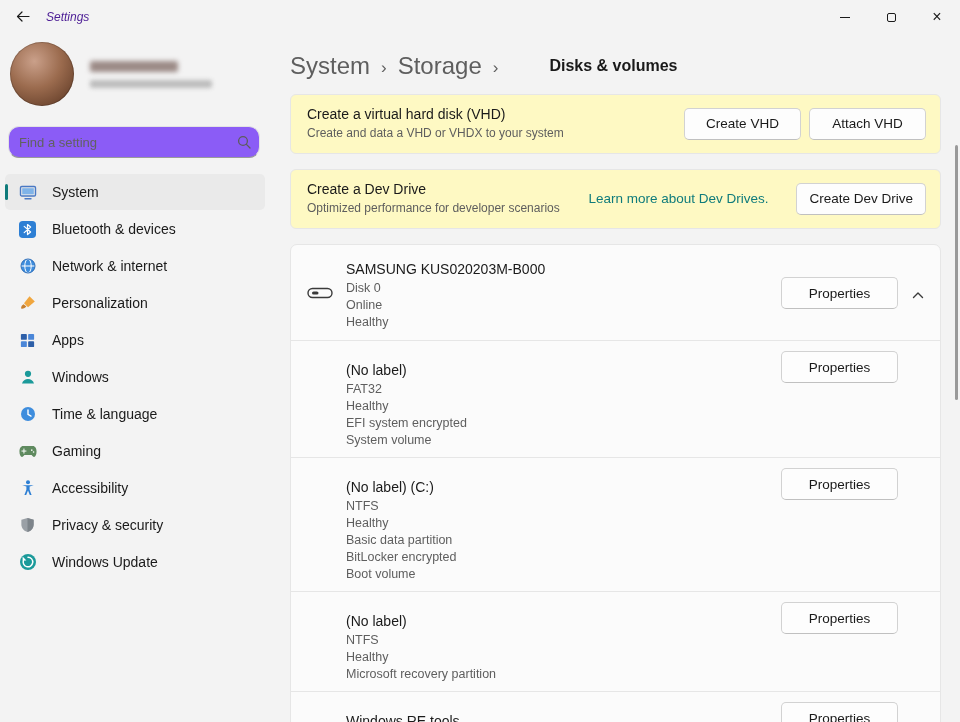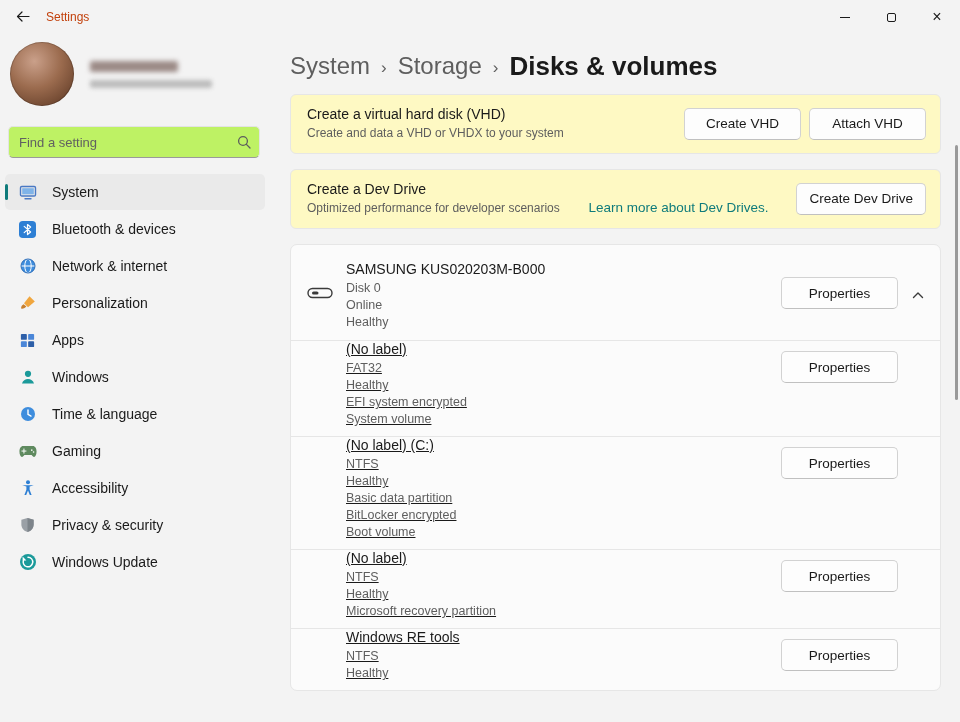--- a/index.html
+++ b/index.html
@@ -1,71 +1,71 @@
 <!DOCTYPE html>
 <html style="--accent: #0f7b7b;"><head>
 <meta charset="utf-8">
 <style>
   *{margin:0;padding:0;box-sizing:border-box;font-family:"Liberation Sans",sans-serif;}
   html,body{width:960px;height:722px;background:#f3f3f3;overflow:hidden;position:relative;color:#1a1a1a;}
 
   
   .titlebar{position:absolute;top:0;left:0;width:100%;height:34px;display:flex;align-items:center;}
   .back-button{width:46px;height:100%;display:flex;align-items:center;justify-content:center;background:none;border:none;cursor:pointer;}
-  .titlebar-title{font-size:12px;color:#c2410c;}
+  .titlebar-title{font-size:12px;color:#4c1d95;font-style:italic;}
   .window-controls{position:absolute;right:0;top:0;height:34px;display:flex;}
   .win-btn{width:46px;height:34px;display:flex;align-items:center;justify-content:center;background:none;border:none;cursor:pointer;}
   .min-glyph{width:10px;height:1px;background:#1a1a1a;display:block;}
   .max-glyph{width:9px;height:9px;border:1px solid #1a1a1a;border-radius:2px;display:block;}
   .close-glyph{font-size:16px;line-height:1;color:#1a1a1a;}
 
   
   .sidebar{position:absolute;top:34px;left:0;width:270px;bottom:0;}
   .profile{display:flex;align-items:center;gap:16px;padding:6px 10px;margin-top:2px;}
   .avatar{width:64px;height:64px;border-radius:50%;flex:0 0 64px;
     background:radial-gradient(circle at 38% 30%,#caa08a 0%,#9b6b4e 45%,#55321f 100%);
     box-shadow:inset 0 0 0 1px rgba(0,0,0,.18);}
   .profile-lines{display:flex;flex-direction:column;gap:8px;}
   .profile-name{width:88px;height:11px;background:#9b8a86;border-radius:2px;filter:blur(2.5px);}
   .profile-email{width:122px;height:8px;background:#bdbdbd;border-radius:2px;filter:blur(2px);}
   .search-box{position:relative;margin:14px 10px 0 8px;}
-  .search-input{width:100%;height:32px;border:1px solid #e3e3e3;border-bottom-color:#9a9a9a;border-radius:5px;background:#bef264;padding:0 30px 0 10px;font-size:13px;color:#1a1a1a;outline:none;}
+  .search-input{width:100%;height:32px;border:1px solid #e3e3e3;border-bottom-color:#9a9a9a;border-radius:11px;background:#8b5cf6;padding:0 30px 0 10px;font-size:13px;color:#1a1a1a;outline:none;}
   .search-input::placeholder{color:#616161;}
   .search-icon{position:absolute;right:9px;top:9px;pointer-events:none;}
   .nav{margin-top:16px;padding:0 5px;}
   .nav-item{position:relative;height:36px;margin-bottom:1px;display:flex;align-items:center;gap:15px;padding-left:13px;border-radius:5px;cursor:pointer;font-size:14px;}
   .nav-item.selected{background:#eaeaea;}
   .nav-item.selected::before{content:"";position:absolute;left:0;top:10px;width:3px;height:16px;border-radius:2px;background:var(--accent,#0f7b7b);}
   .nav-icon{width:19px;display:flex;justify-content:center;align-items:center;}
 
   
   .main{position:absolute;left:270px;top:34px;right:0;bottom:0;padding:12px 19px 0 20px;overflow:hidden;}
   .breadcrumb{display:flex;align-items:center;gap:11px;height:40px;margin-bottom:8px;}
   .crumb{font-size:24px;color:#5e5e5e;cursor:pointer;}
-  .crumb.current{font-size:26px;font-weight:700;color:#1a1a1a;cursor:default;}
+  .crumb.current{font-size:16px;font-weight:700;color:#1a1a1a;cursor:default;margin-left:40px;}
   .crumb-sep{font-size:17px;color:#5e5e5e;padding-top:3px;}
 
   .card{display:flex;align-items:center;background:#fef9c3;border:1px solid #e6e6e6;border-radius:6px;padding:11px 14px 12px 16px;margin-bottom:15px;}
   .card-text{flex:1;}
   .card-title{font-size:14px;line-height:16px;}
   .card-sub{font-size:12px;color:#5e5e5e;margin-top:4px;line-height:15px;}
-  .card-actions{display:flex;align-items:flex-end;gap:8px;}
+  .card-actions{display:flex;align-items:center;gap:8px;}
   .btn{min-width:117px;height:32px;background:#fdfdfd;border:1px solid #d2d2d2;border-bottom-color:#c0c0c0;border-radius:5px;font-size:13.5px;color:#1a1a1a;padding:0 12px;cursor:pointer;}
   .dev-link{font-size:13.5px;color:var(--accent,#0f7b7b);margin-right:20px;cursor:pointer;}
 
   .disk-group{margin-top:14px;background:#fbfbfb;border:1px solid #e6e6e6;border-radius:7px;}
   .disk-header{position:relative;padding:16px 0 9px 55px;}
   .disk-icon{position:absolute;left:16px;top:41px;}
   .row-title{font-size:14px;line-height:16px;}
   .row-details{margin-top:3px;}
   .row-details div{font-size:12.5px;color:#5e5e5e;line-height:17px;}
   .properties-btn{position:absolute;right:42px;}
   .disk-header .properties-btn{top:32px;}
   .collapse-btn{position:absolute;right:12px;top:38px;background:none;border:none;cursor:pointer;padding:4px;}
-  .volume-row{position:relative;border-top:1px solid #e6e6e6;padding:0 0 8px 55px;text-decoration:underline;}
+  .volume-row{position:relative;border-top:1px solid #e6e6e6;padding:21px 0 8px 55px;}
   .volume-row .properties-btn{top:10px;}
 
   .scrollbar-thumb{position:absolute;right:2px;top:145px;width:3px;height:255px;background:#999;border-radius:2px;cursor:pointer;}
 </style>
 </head>
 <body>
 
 <div class="titlebar">
   <button class="back-button">
     <span>

